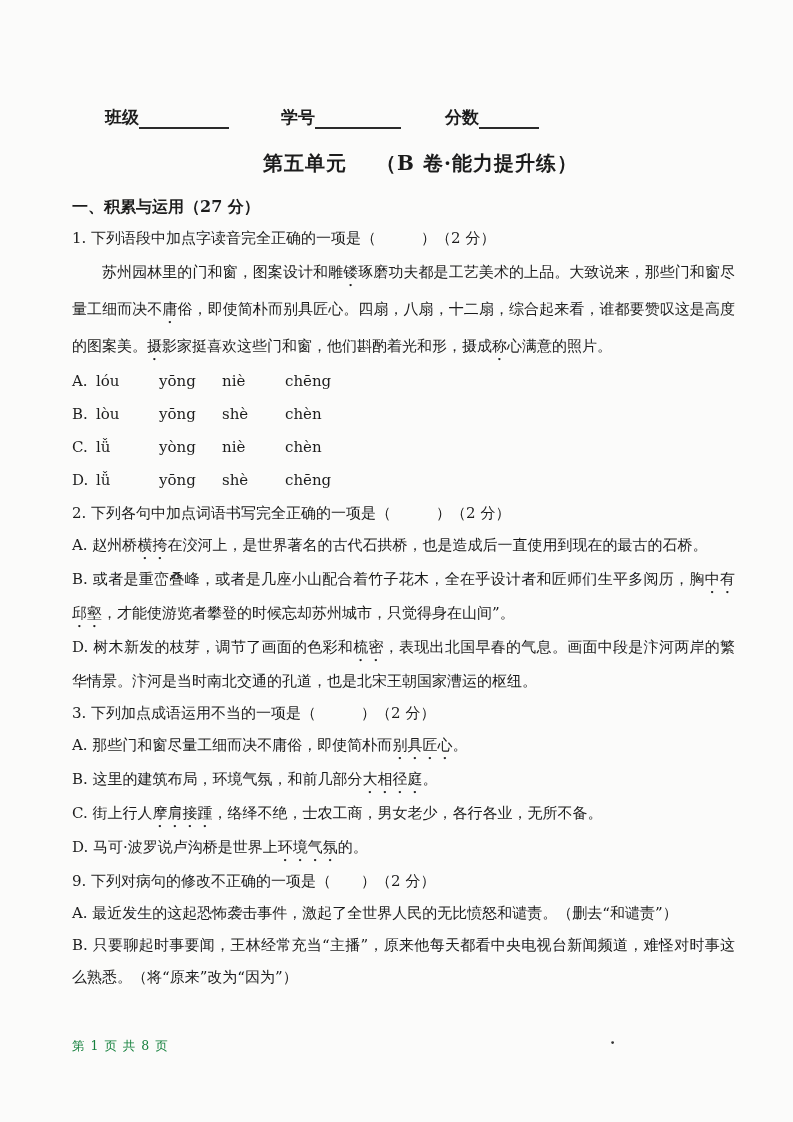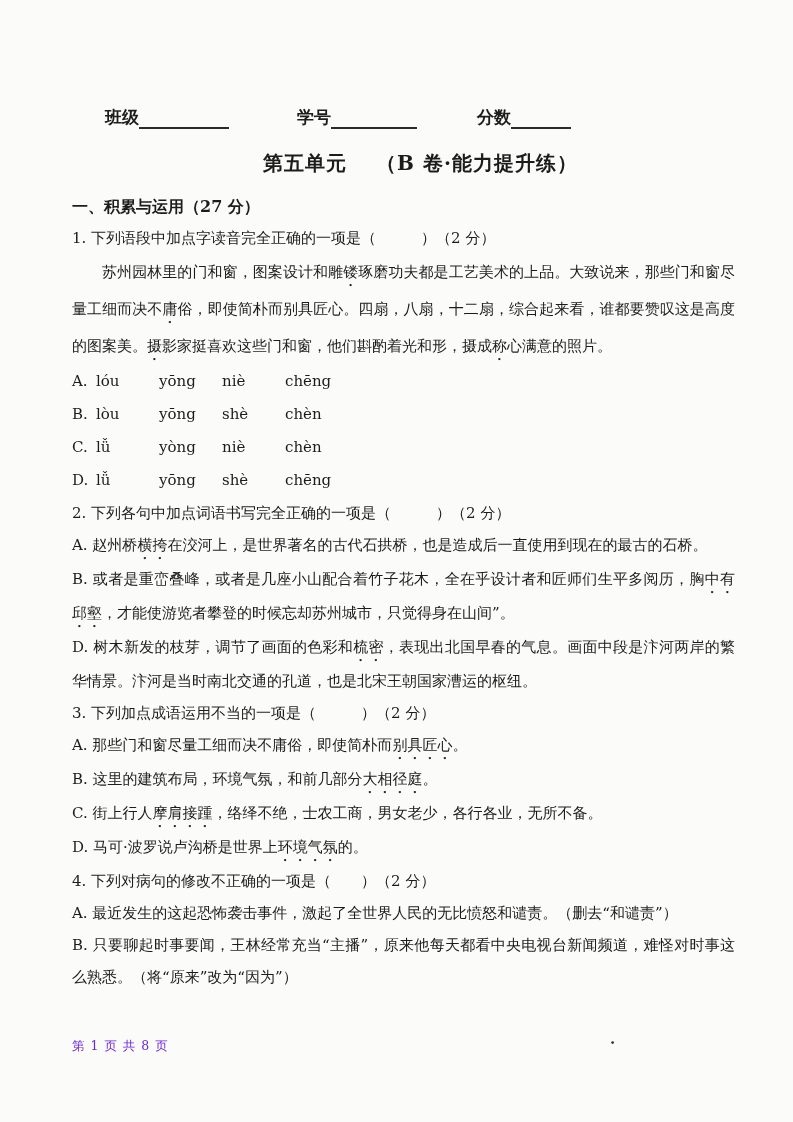--- a/index.html
+++ b/index.html
@@ -10,21 +10,20 @@
     background:#fbfbfa;
     color:#1c1c1c;
     font-family:"DejaVu Serif","Liberation Serif",serif;
     overflow:hidden;
   }
   .fields{
     display:flex;
     margin:106px 0 0 105px;
     font-size:17px;font-weight:bold;
     align-items:flex-end;
-    gap:16px;
   }
   .field{display:flex;align-items:flex-end;}
   .uline{display:inline-block;border-bottom:2px solid #2a2a2a;height:16px;}
   .w90{width:90px;margin-right:52px;}
   .w88{width:88px;margin-right:42px;}
   .w86{width:86px;margin-right:44px;}
   .w60{width:60px;}
   .title{
     text-align:center;
     font-size:20px;font-weight:bold;
@@ -51,21 +50,21 @@
   .plabel{width:24px;}
   .pcell{width:63px;}
   .u-dot{
     -webkit-text-emphasis:filled dot;
     -webkit-text-emphasis-position:under right;
     text-emphasis:filled dot;
     text-emphasis-position:under right;
   }
   .footer{
     position:absolute;left:72px;top:1038px;
-    font-size:12.5px;letter-spacing:1px;color:#6d28d9;
+    font-size:12.5px;letter-spacing:1px;color:#15803d;
   }
   .stray{
     position:absolute;left:610px;top:1030px;
     font-size:15px;font-weight:bold;color:#333;
   }
 </style>
 </head>
 <body>
 
 <div class="page">
@@ -126,21 +125,21 @@
     <p class="opt"><span>A. 赵州桥</span><span class="u-dot">横挎</span><span>在洨河上，是世界著名的古代石拱桥，也是造成后一直使用到现在的最古的石桥。</span></p>
     <p class="opt"><span>B. 或者是重峦叠峰，或者是几座小山配合着竹子花木，全在乎设计者和匠师们生平多阅历，胸</span><span class="u-dot">中有邱壑</span><span>，才能使游览者攀登的时候忘却苏州城市，只觉得身在山间”。</span></p>
     <p class="opt"><span>D. 树木新发的枝芽，调节了画面的色彩和</span><span class="u-dot">梳密</span><span>，表现出北国早春的气息。画面中段是汴河两岸的繁华情景。汴河是当时南北交通的孔道，也是北宋王朝国家漕运的枢纽。</span></p>
 
     <p class="stem">3. 下列加点成语运用不当的一项是（　　　）（2 分）</p>
     <p class="opt"><span>A. 那些门和窗尽量工细而决不庸俗，即使简朴而</span><span class="u-dot">别具匠心</span><span>。</span></p>
     <p class="opt"><span>B. 这里的建筑布局，环境气氛，和前几部分</span><span class="u-dot">大相径庭</span><span>。</span></p>
     <p class="opt"><span>C. 街上行人</span><span class="u-dot">摩肩接踵</span><span>，络绎不绝，士农工商，男女老少，各行各业，无所不备。</span></p>
     <p class="opt"><span>D. 马可·波罗说卢沟桥是世界上</span><span class="u-dot">环境气氛</span><span>的。</span></p>
 
-    <p class="stem">4. 下列对病句的修改不正确的一项是（　　）（2 分）</p>
+    <p class="stem">9. 下列对病句的修改不正确的一项是（　　）（2 分）</p>
     <p class="opt"><span>A. 最近发生的这起恐怖袭击事件，激起了全世界人民的无比愤怒和谴责。（删去“和谴责”）</span></p>
     <p class="opt"><span>B. 只要聊起时事要闻，王林经常充当“主播”，原来他每天都看中央电视台新闻频道，难怪对时事这么熟悉。（将“原来”改为“因为”）</span></p>
   </div>
 
   <div class="footer">第 1 页 共 8 页</div>
   <div class="stray">.</div>
 
 </div>
 
 </body></html>

